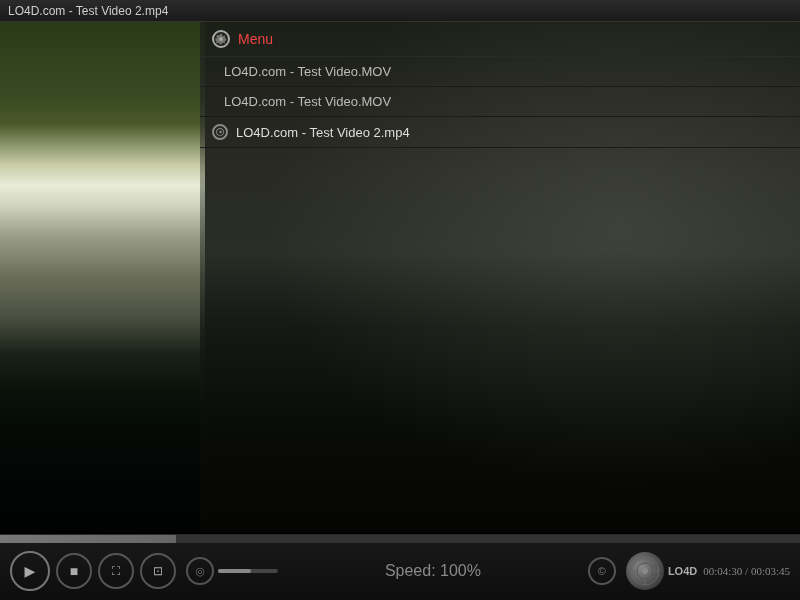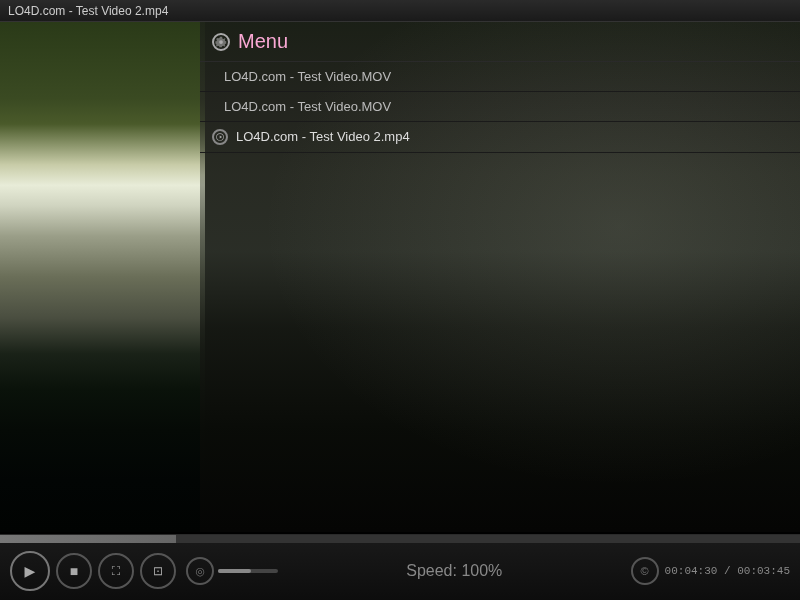--- a/index.html
+++ b/index.html
@@ -118,28 +118,28 @@
       background: transparent;
     }
     .play-dot {
       width: 8px;
       height: 8px;
       border-radius: 50%;
       background: #5ab830;
     }
 
     .menu-label {
-      color: #f9a8d4;
-      font-size: 20px;
+      color: #ef4444;
+      font-size: 14px;
     }
 
     
     .playlist-item {
       display: flex;
-      align-items: flex-start;
+      align-items: center;
       padding: 7px 25px 7px 24px;
       border-bottom: 1px solid #1a1a1a;
       cursor: pointer;
     }
     .playlist-item.active {
       padding-left: 12px;
     }
 
     .playlist-item-icon {
       width: 16px;
@@ -311,21 +311,21 @@
     #logo-text {
       color: #aaa;
       font-size: 11px;
       font-weight: bold;
     }
 
     
     #time-display {
       color: #888;
       font-size: 11px;
-      font-family: Liberation Mono, monospace;
+      font-family: Liberation Serif, serif;
       min-width: 80px;
       text-align: right;
     }
 
     
     .gear-svg {
       width: 12px;
       height: 12px;
       color: #aaa;
     }
@@ -410,17 +410,31 @@
         <div id="volume-fill" style="width: 55%;"></div>
       </div>
     </div>
 
     <div id="speed-label">Speed: 100%</div>
 
     <div class="circle-icon">
       <span>©</span>
     </div>
 
+    <div id="logo-area">
+      <div id="logo-circle">
+        <svg width="30" height="30" viewBox="0 0 30 30">
+          <circle cx="15" cy="15" r="14" fill="none" stroke="#666" stroke-width="1"></circle>
+          <circle cx="15" cy="15" r="8" fill="none" stroke="#555" stroke-width="1"></circle>
+          <circle cx="15" cy="15" r="3" fill="#888"></circle>
+          <line x1="15" y1="1" x2="15" y2="7" stroke="#666" stroke-width="1"></line>
+          <line x1="15" y1="23" x2="15" y2="29" stroke="#666" stroke-width="1"></line>
+          <line x1="1" y1="15" x2="7" y2="15" stroke="#666" stroke-width="1"></line>
+          <line x1="23" y1="15" x2="29" y2="15" stroke="#666" stroke-width="1"></line>
+        </svg>
+      </div>
+      <span id="logo-text">LO4D</span>
+    </div>
 
     <div id="time-display">00:04:30 / 00:03:45</div>
 
   </div>
 </div>
 
 </body></html>

